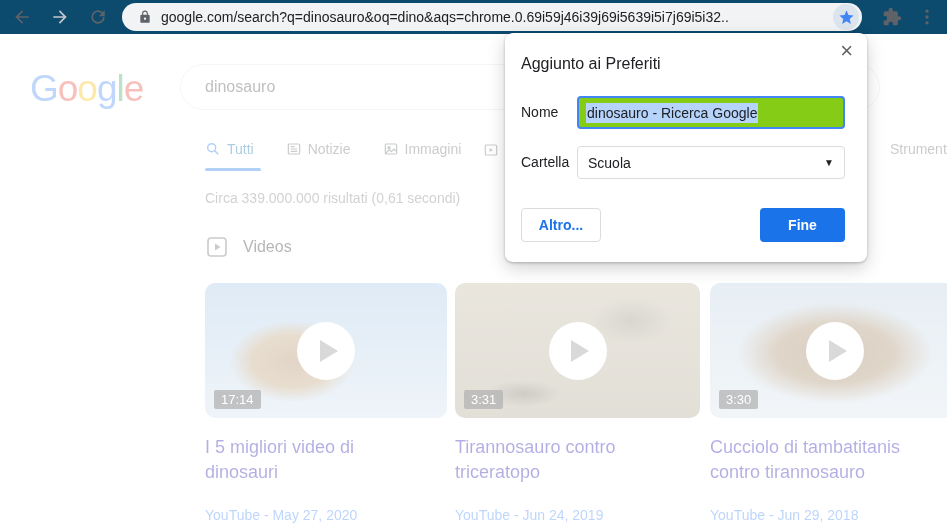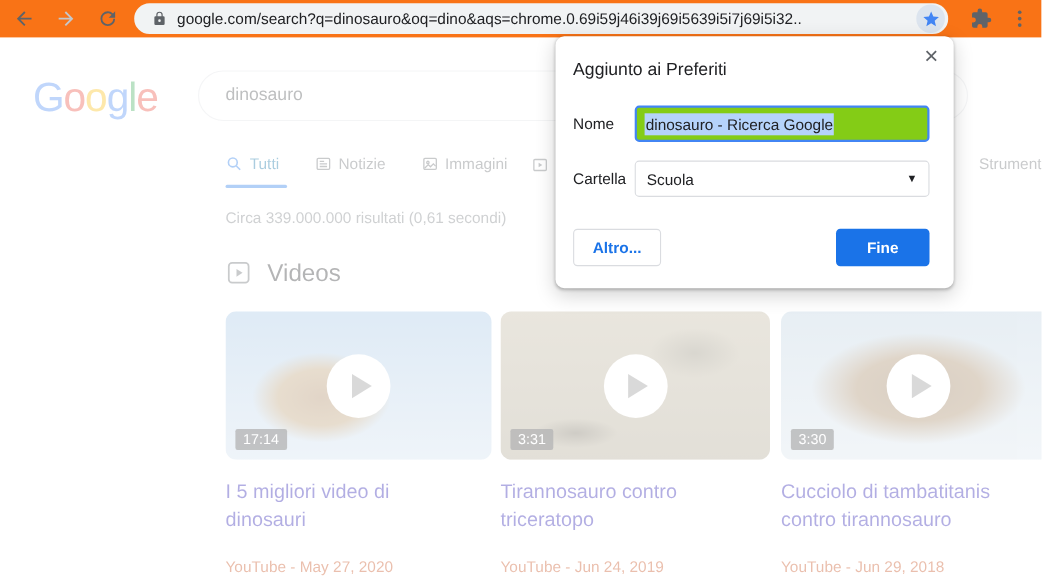--- a/index.html
+++ b/index.html
@@ -1,21 +1,21 @@
 <!DOCTYPE html>
 <html><head>
 <meta charset="utf-8">
 <style>
   * { margin:0; padding:0; box-sizing:border-box; }
   html,body { width:947px; height:532px; overflow:hidden; background:#fff;
     font-family:"Liberation Sans","DejaVu Sans",sans-serif; }
   .stage { position:relative; width:947px; height:532px; overflow:hidden; background:#fff; }
 
   
-  .toolbar { position:absolute; left:0; top:0; width:947px; height:34px; background:#f97316; z-index:5; }
+  .toolbar { position:absolute; left:0; top:0; width:947px; height:34px; background:#0c4a6e; z-index:5; }
   .nav-icon { position:absolute; top:6px; width:22px; height:22px; display:flex; align-items:center; justify-content:center; cursor:pointer; }
   .nav-icon svg { width:20px; height:20px; }
   .omnibox { position:absolute; left:122px; top:3px; width:740px; height:28px; background:#f1f3f4; border-radius:14px; display:flex; align-items:center; }
   .lock { margin-left:16px; width:14px; height:14px; flex:0 0 auto; }
   .url { margin-left:9px; font-size:14px; color:#202124; white-space:nowrap; overflow:hidden; flex:1; }
   .star-chip { position:absolute; right:3px; top:1px; width:26px; height:26px; border-radius:50%; background:#dce4ee; display:flex; align-items:center; justify-content:center; cursor:pointer; }
   .star-chip svg { width:17px; height:17px; }
   .ext-icon { left:881px; } .menu-icon { left:916px; }
 
   
@@ -24,31 +24,31 @@
   .search-pill { position:absolute; left:180px; top:64px; width:700px; height:46px; border:1px solid #dfe1e5; border-radius:23px; background:#fff; display:flex; align-items:center; }
   .search-pill span { margin-left:24px; font-size:16px; color:#3c4043; }
   .tabs { position:absolute; left:205px; top:141px; display:flex; align-items:center; font-size:14px; color:#5f6368; }
   .tab { display:flex; align-items:center; gap:6px; margin-right:32px; cursor:pointer; white-space:nowrap; }
   .tab svg { width:16px; height:16px; }
   .tab-underline { position:absolute; left:205px; top:168px; width:56px; height:3px; border-radius:2px; }
   .tab-tools { position:absolute; left:890px; top:141px; font-size:14px; color:#5f6368; white-space:nowrap; }
   .partial-tab-icon { position:absolute; left:483px; top:142px; }
   .stats { position:absolute; left:205px; top:190px; font-size:14px; color:#70757a; }
   .vid-header { position:absolute; left:205px; top:235px; display:flex; align-items:center; gap:14px; }
-  .vid-header .label { font-size:22px; color:#202124; }
+  .vid-header .label { font-size:16px; color:#202124; }
   .card { position:absolute; top:283px; }
   .thumb { position:relative; height:135px; border-radius:10px; overflow:hidden; cursor:pointer; }
   .thumb-1 { background-image:radial-gradient(closest-side at 36% 58%, #a8825a 0%, #b99a6e 45%, rgba(185,154,110,0) 72%), linear-gradient(#9fc3e4,#cfdfee); }
   .thumb-2 { background-image:radial-gradient(closest-side at 28% 82%, #6f6754 0%, rgba(111,103,84,0) 55%), radial-gradient(closest-side at 72% 28%, #8d8671 0%, rgba(141,134,113,0) 60%), linear-gradient(#beb49c,#aaa18a); }
   .thumb-3 { background-image:radial-gradient(closest-side at 50% 52%, #8d6f4c 0%, #a1825c 45%, rgba(161,130,92,0) 78%), linear-gradient(#b9cede,#d8e3ec); }
   .play-btn { position:absolute; left:50%; top:50%; width:58px; height:58px; margin:-29px 0 0 -29px; border-radius:50%; background:#fff; display:flex; align-items:center; justify-content:center; }
   .play-tri { width:0; height:0; border-left:18px solid #8f8f8f; border-top:11px solid transparent; border-bottom:11px solid transparent; margin-left:5px; }
   .duration { position:absolute; left:9px; bottom:9px; background:rgba(32,33,36,.78); color:#fff; font-size:13px; padding:2px 7px; border-radius:2px; }
   .vid-title { margin-top:17px; font-size:18px; line-height:25px; max-width:212px; cursor:pointer; }
-  .vid-src { margin-top:22px; font-size:14px; color:#c2410c; }
+  .vid-src { margin-top:22px; font-size:14px; color:#3b82f6; }
 
   
   .dialog { position:absolute; left:505px; top:33px; width:362px; height:229px; background:#fff; border-radius:8px; z-index:10;
     box-shadow:0 1px 3px rgba(0,0,0,.24), 0 6px 18px rgba(0,0,0,.18); }
   .dlg-title { position:absolute; left:16px; top:22px; font-size:16px; color:#202124; }
   .dlg-close { position:absolute; right:14px; top:6px; font-size:22px; color:#5f6368; cursor:pointer; line-height:24px; }
   .dlg-label { position:absolute; left:16px; font-size:14px; color:#202124; }
   .dlg-input { position:absolute; left:72px; top:63px; width:268px; height:33px; border:2px solid #4285f4; border-radius:4px; background:#84cc16; display:flex; align-items:center; padding-left:7px; font-size:14px; color:#202124; }
   .dlg-input .sel { padding:2px 1px; }
   .dlg-select { position:absolute; left:72px; top:113px; width:268px; height:33px; border:1px solid #dadce0; border-radius:4px; background:#fff; display:flex; align-items:center; padding:0 10px; font-size:14px; color:#202124; cursor:pointer; }

